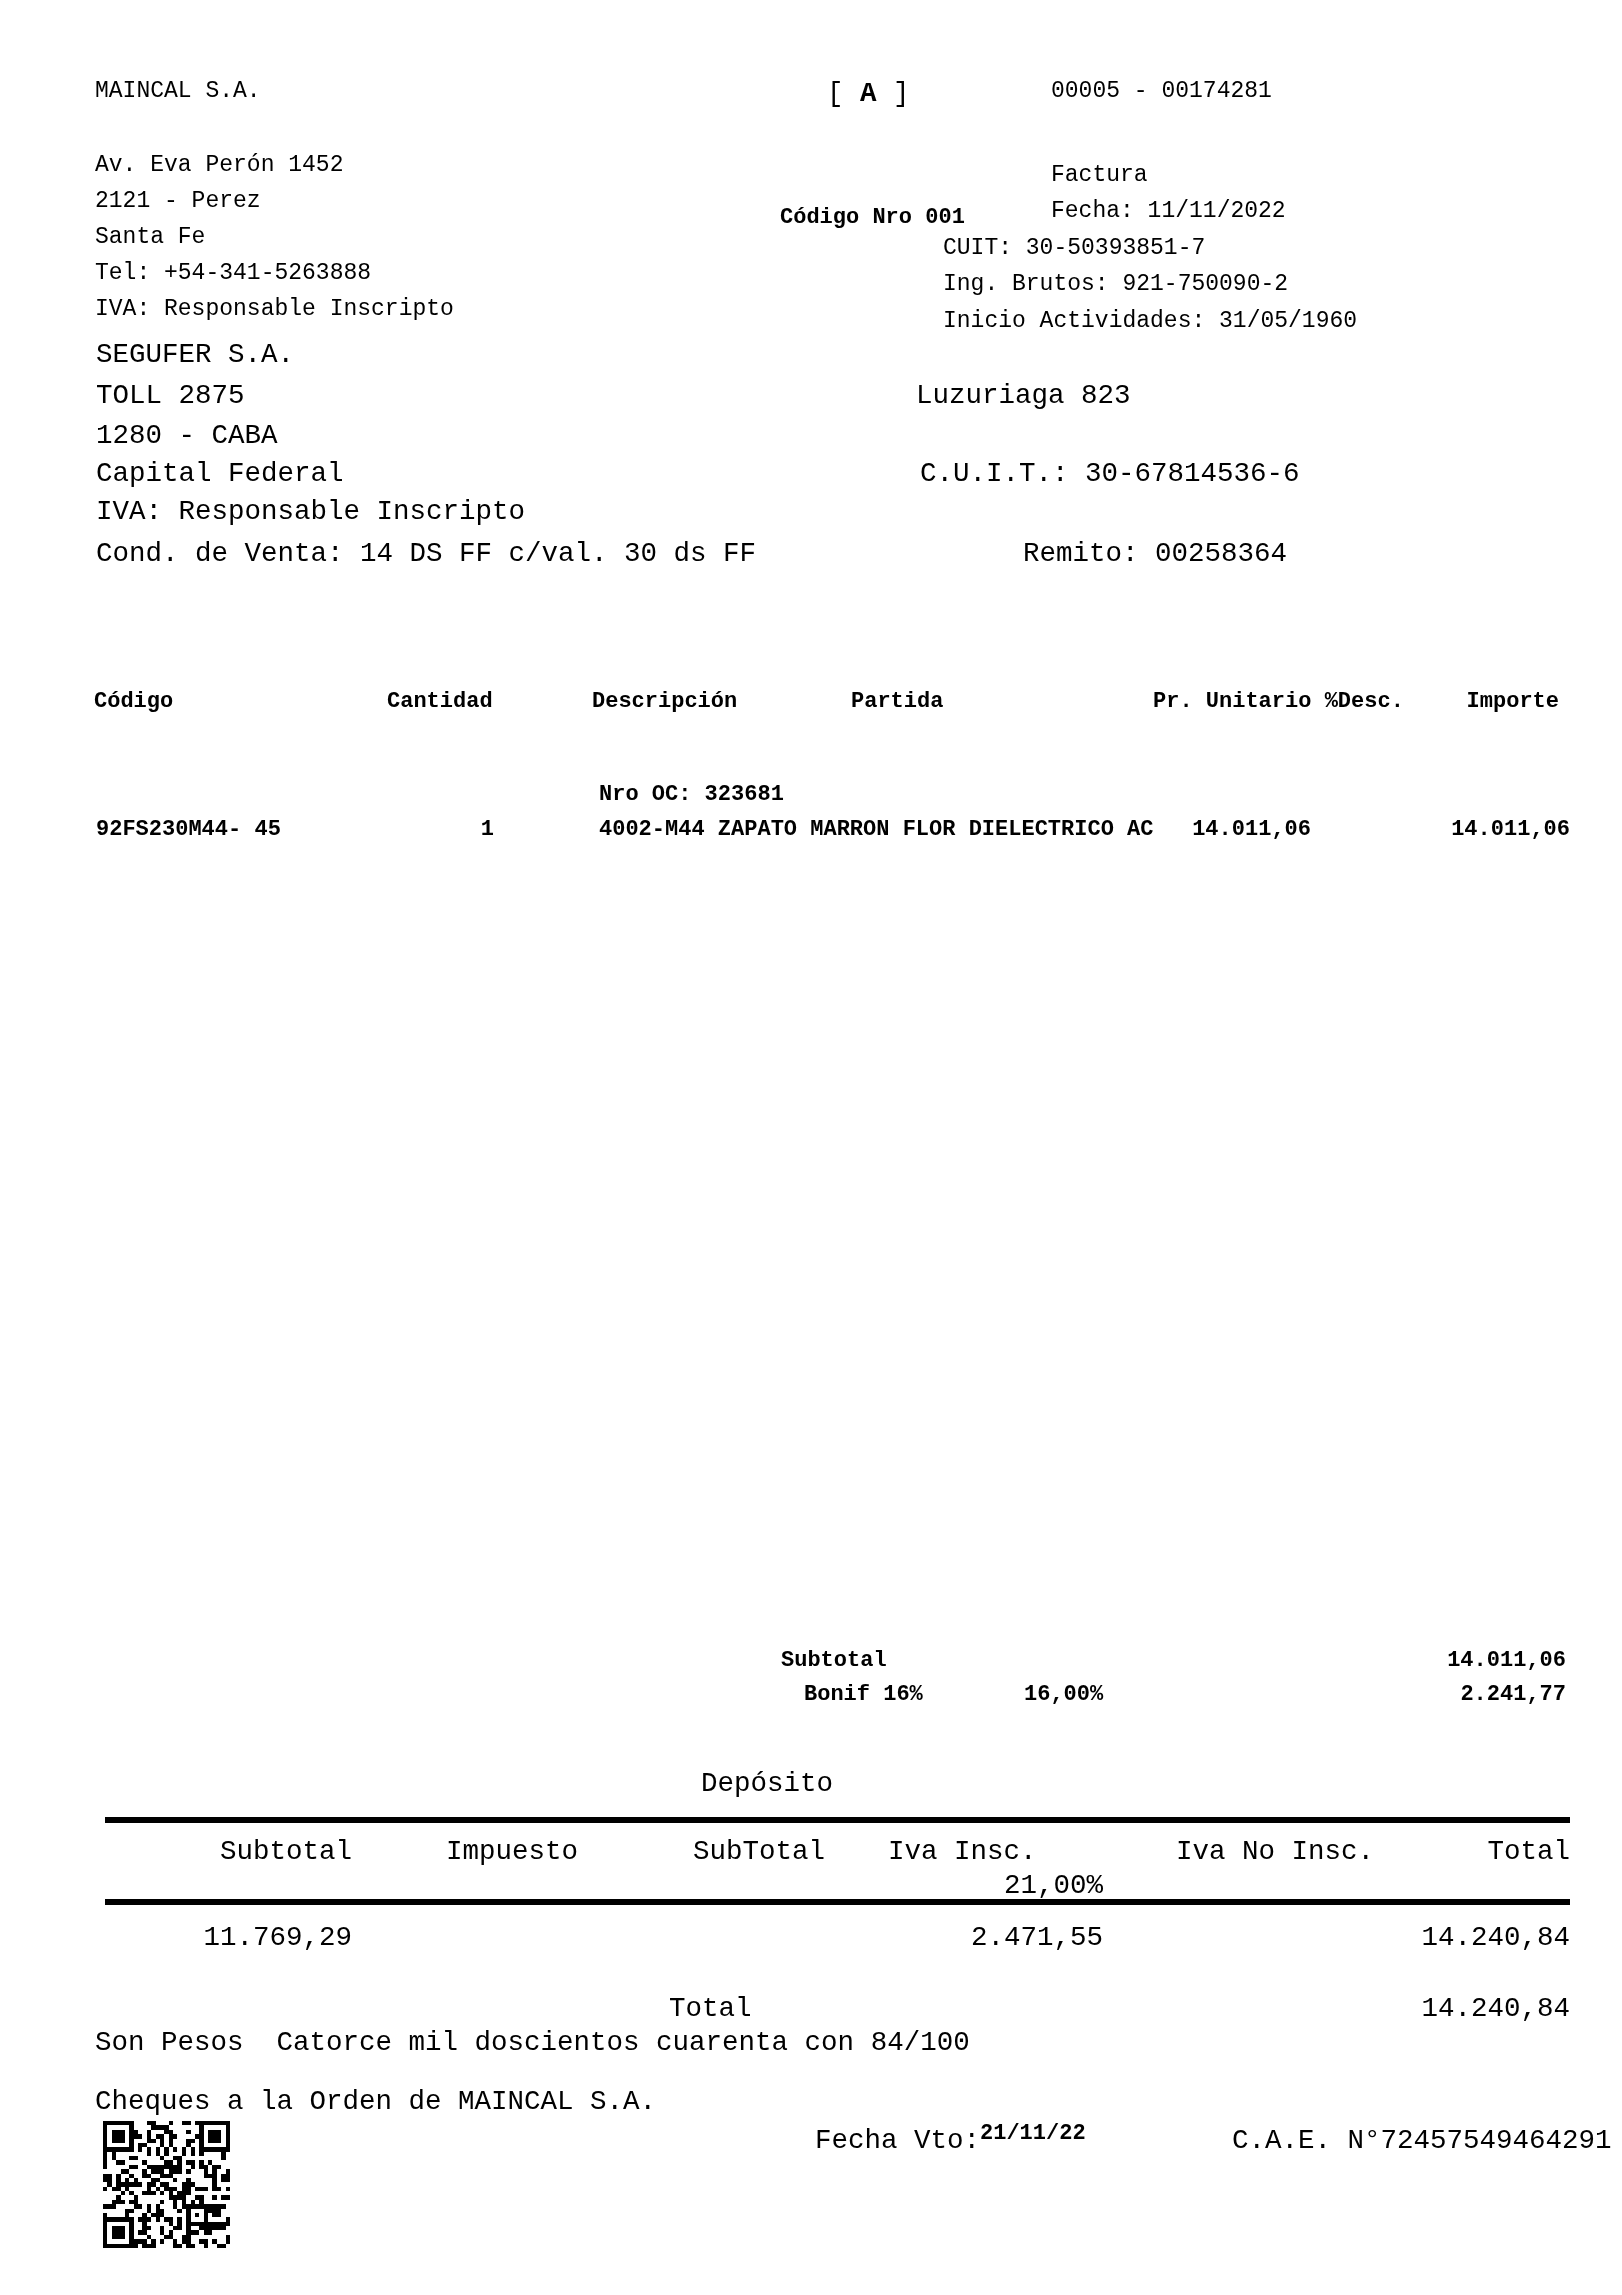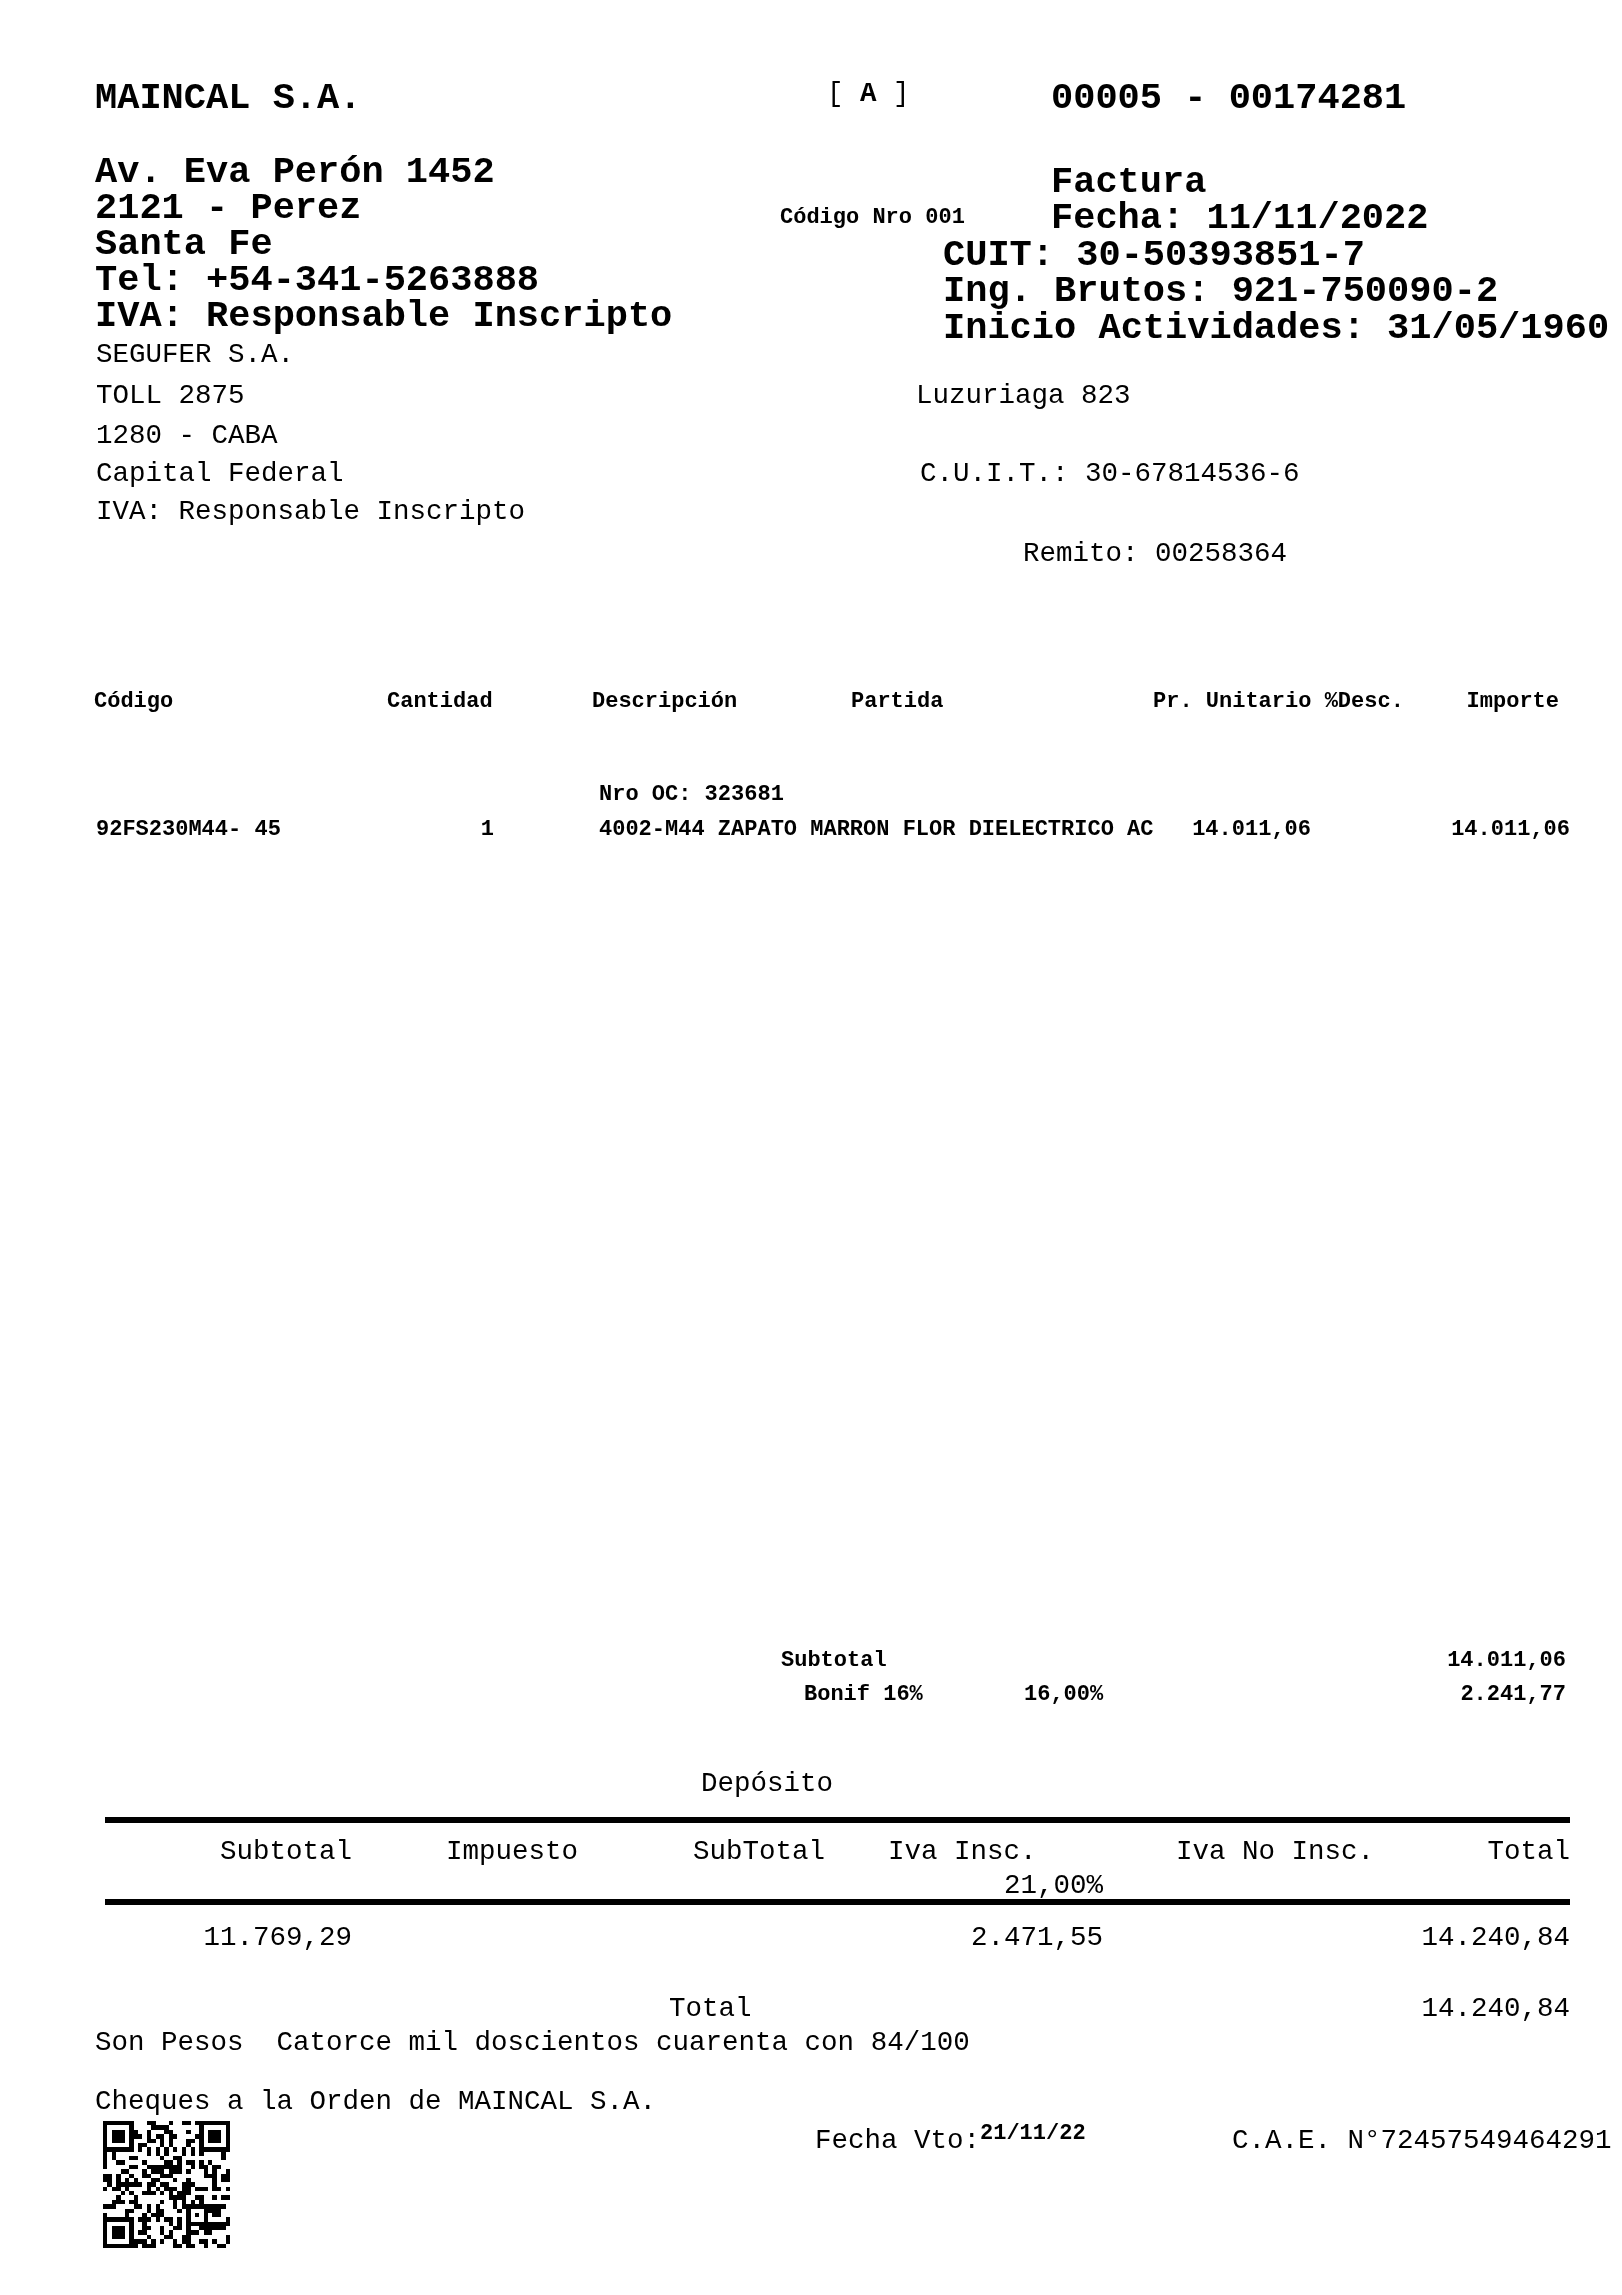--- a/index.html
+++ b/index.html
@@ -6,21 +6,21 @@
   .page{
     position:relative;
     width:1622px;height:2295px;
     background:#ffffff;
     font-family:"Liberation Mono","DejaVu Sans Mono",monospace;
     color:#000;
     overflow:hidden;
   }
   .t{position:absolute;white-space:pre;line-height:1;}
   .r42{font-size:27.5px;font-weight:400;}
-  .b42{font-size:37px;font-weight:700;}
+  .b42{font-size:23px;font-weight:400;}
   .r34{font-size:22px;font-weight:700;}
   .b34{font-size:22px;font-weight:700;}
   .r51{font-size:22px;font-weight:700;}
   .b{font-weight:700;}
   .ra{text-align:right;}
   .rule{position:absolute;left:105px;width:1465px;height:5.9px;background:#000;}
   .qr{position:absolute;left:103px;top:2121px;width:127px;height:127px;}
   .qr svg{display:block;width:100%;height:100%;shape-rendering:crispEdges;}
 </style>
 </head>
@@ -44,20 +44,21 @@
   <div class="t b42" style="left:943px;top:273px">Ing. Brutos: 921-750090-2</div>
   <div class="t b42" style="left:943px;top:310px">Inicio Actividades: 31/05/1960</div>
 
   <div class="t r42" style="left:96px;top:341px">SEGUFER S.A.</div>
   <div class="t r42" style="left:96px;top:382px">TOLL 2875</div>
   <div class="t r42" style="left:96px;top:422px">1280 - CABA</div>
   <div class="t r42" style="left:96px;top:460px">Capital Federal</div>
   <div class="t r42" style="left:96px;top:498px">IVA: Responsable Inscripto</div>
   <div class="t r42" style="left:916px;top:382px">Luzuriaga 823</div>
   <div class="t r42" style="left:920px;top:460px">C.U.I.T.: 30-67814536-6</div>
+  <div class="t r42" style="left:96px;top:540px">Cond. de Venta: 14 DS FF c/val. 30 ds FF</div>
   <div class="t r42" style="left:1023px;top:540px">Remito: 00258364</div>
 
   <div class="t r34" style="left:94px;top:691px">Código</div>
   <div class="t r34" style="left:387px;top:691px">Cantidad</div>
   <div class="t r34" style="left:592px;top:691px">Descripción</div>
   <div class="t r34" style="left:851px;top:691px">Partida</div>
   <div class="t r34" style="left:1153px;top:691px">Pr. Unitario %Desc.</div>
   <div class="t r34 ra" style="right:63px;top:691px">Importe</div>
 
   <div class="t r34" style="left:599px;top:784px">Nro OC: 323681</div>

